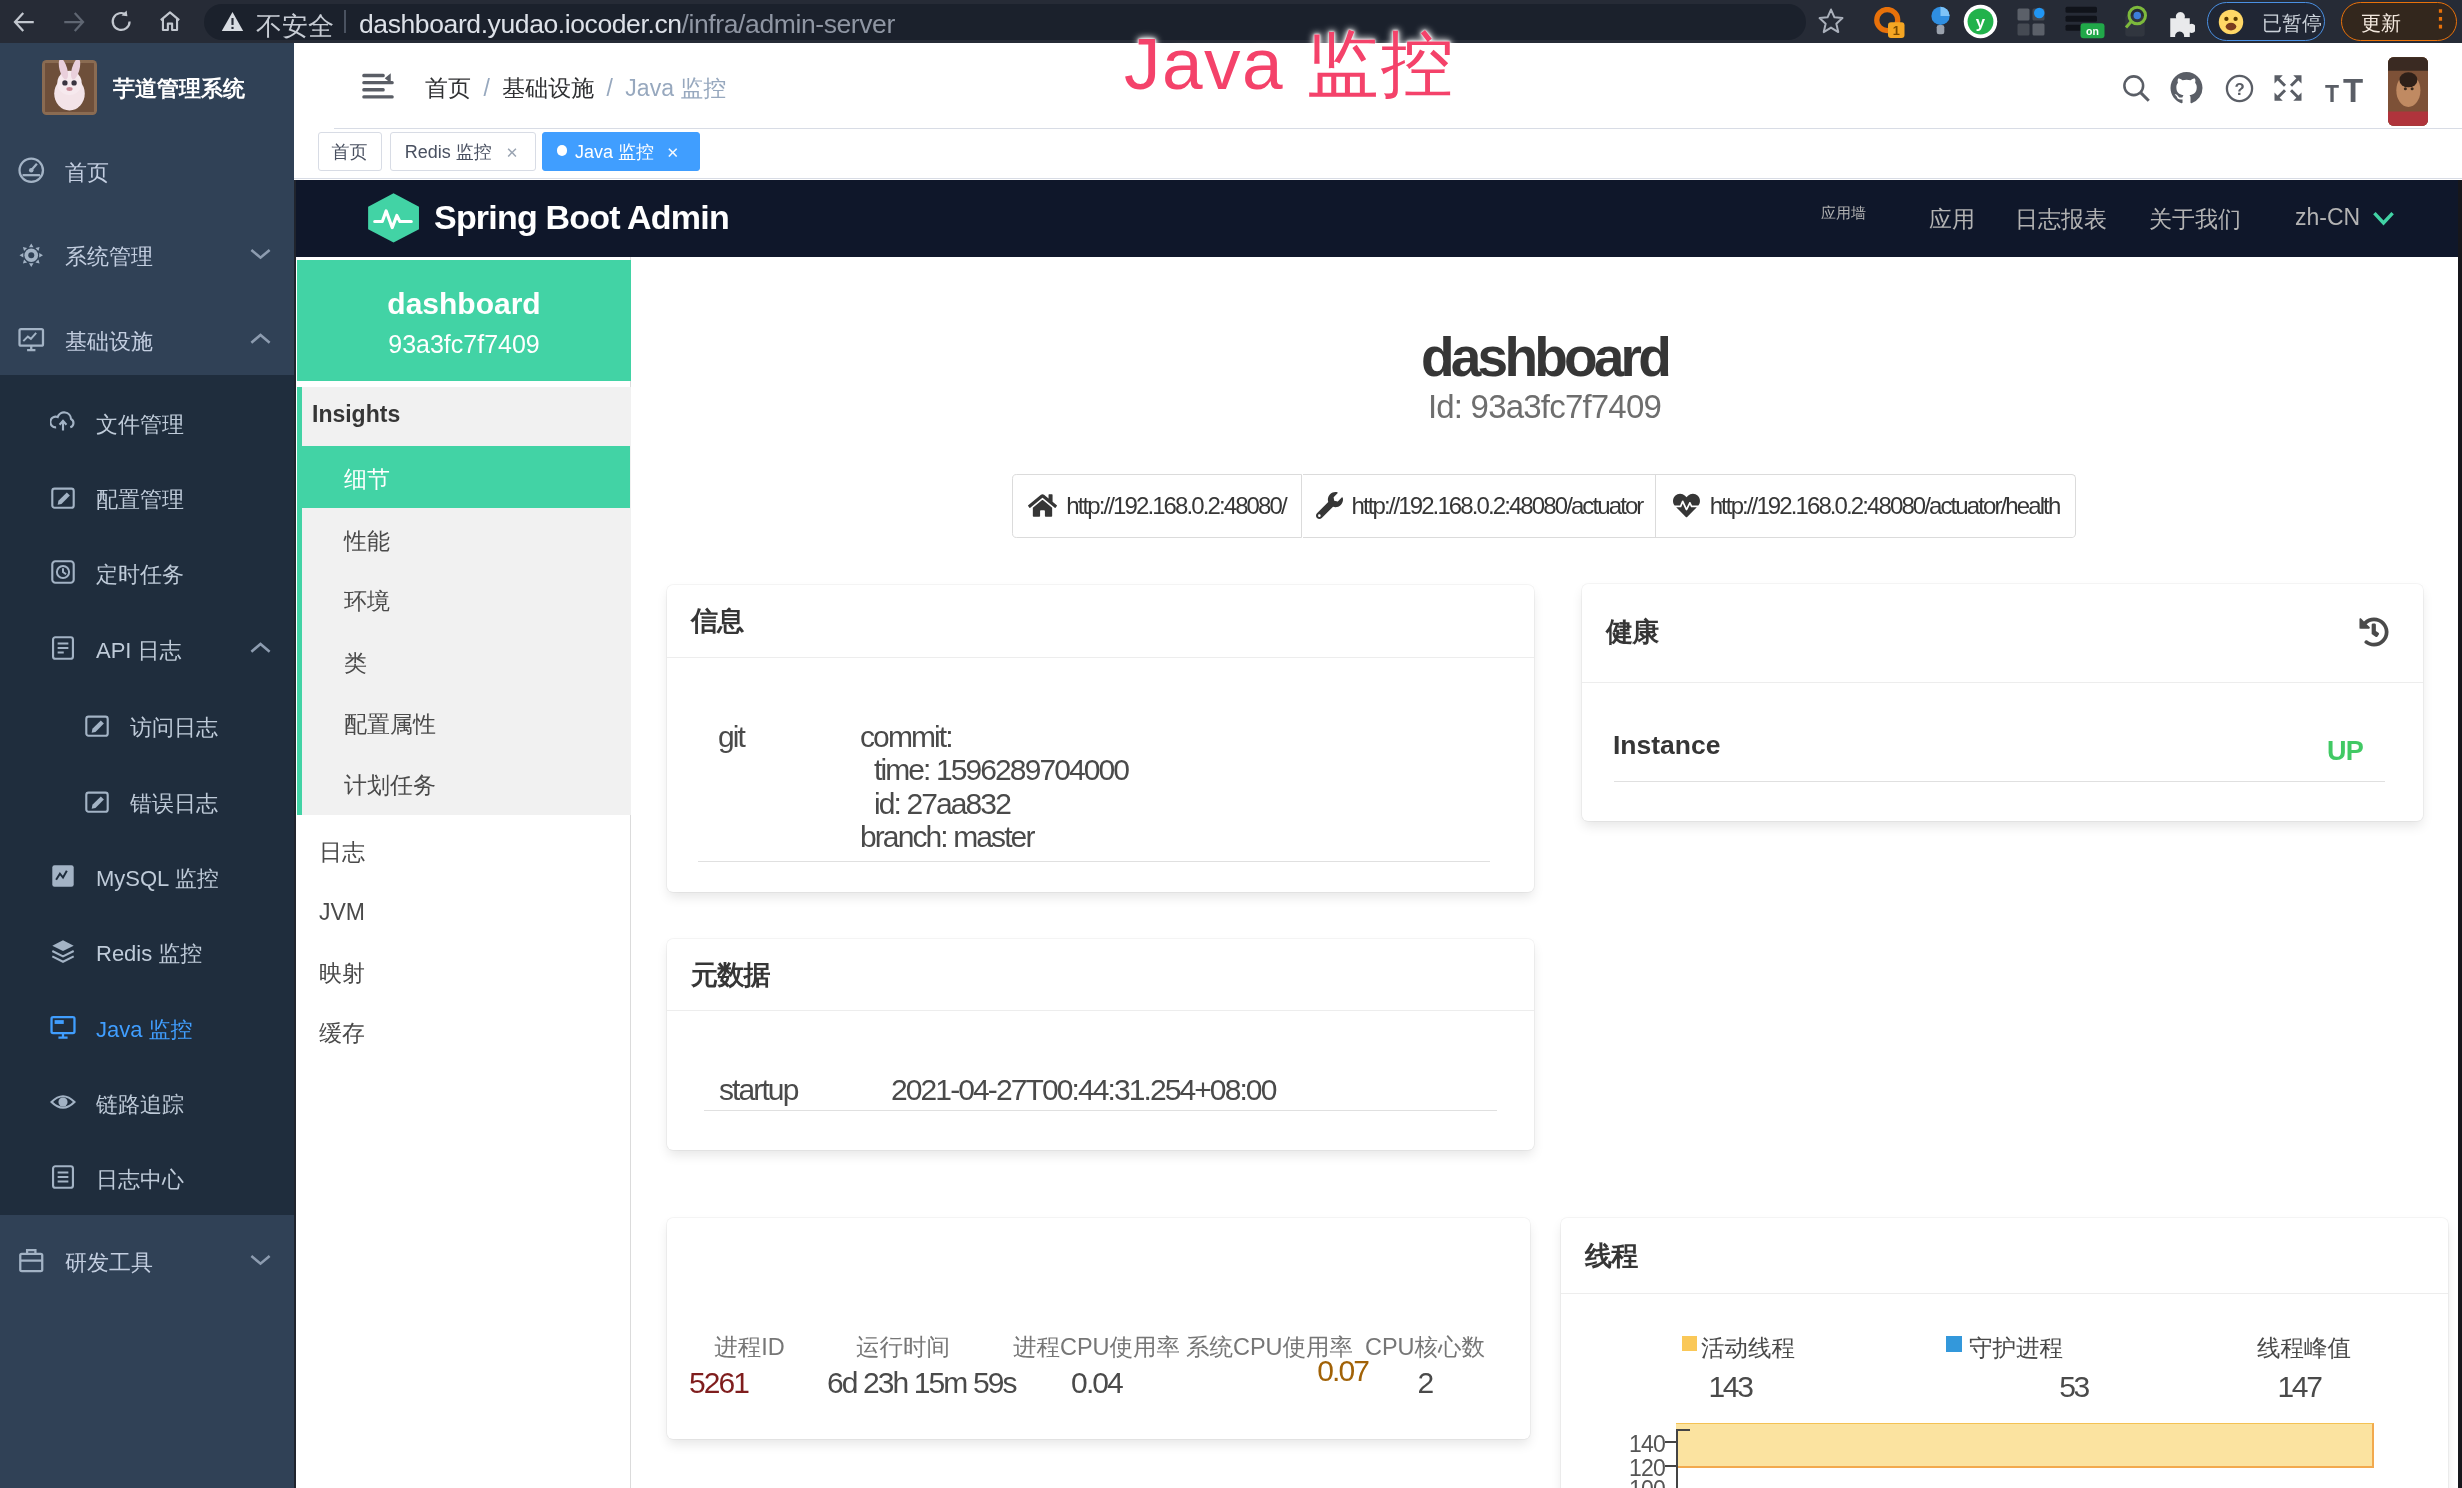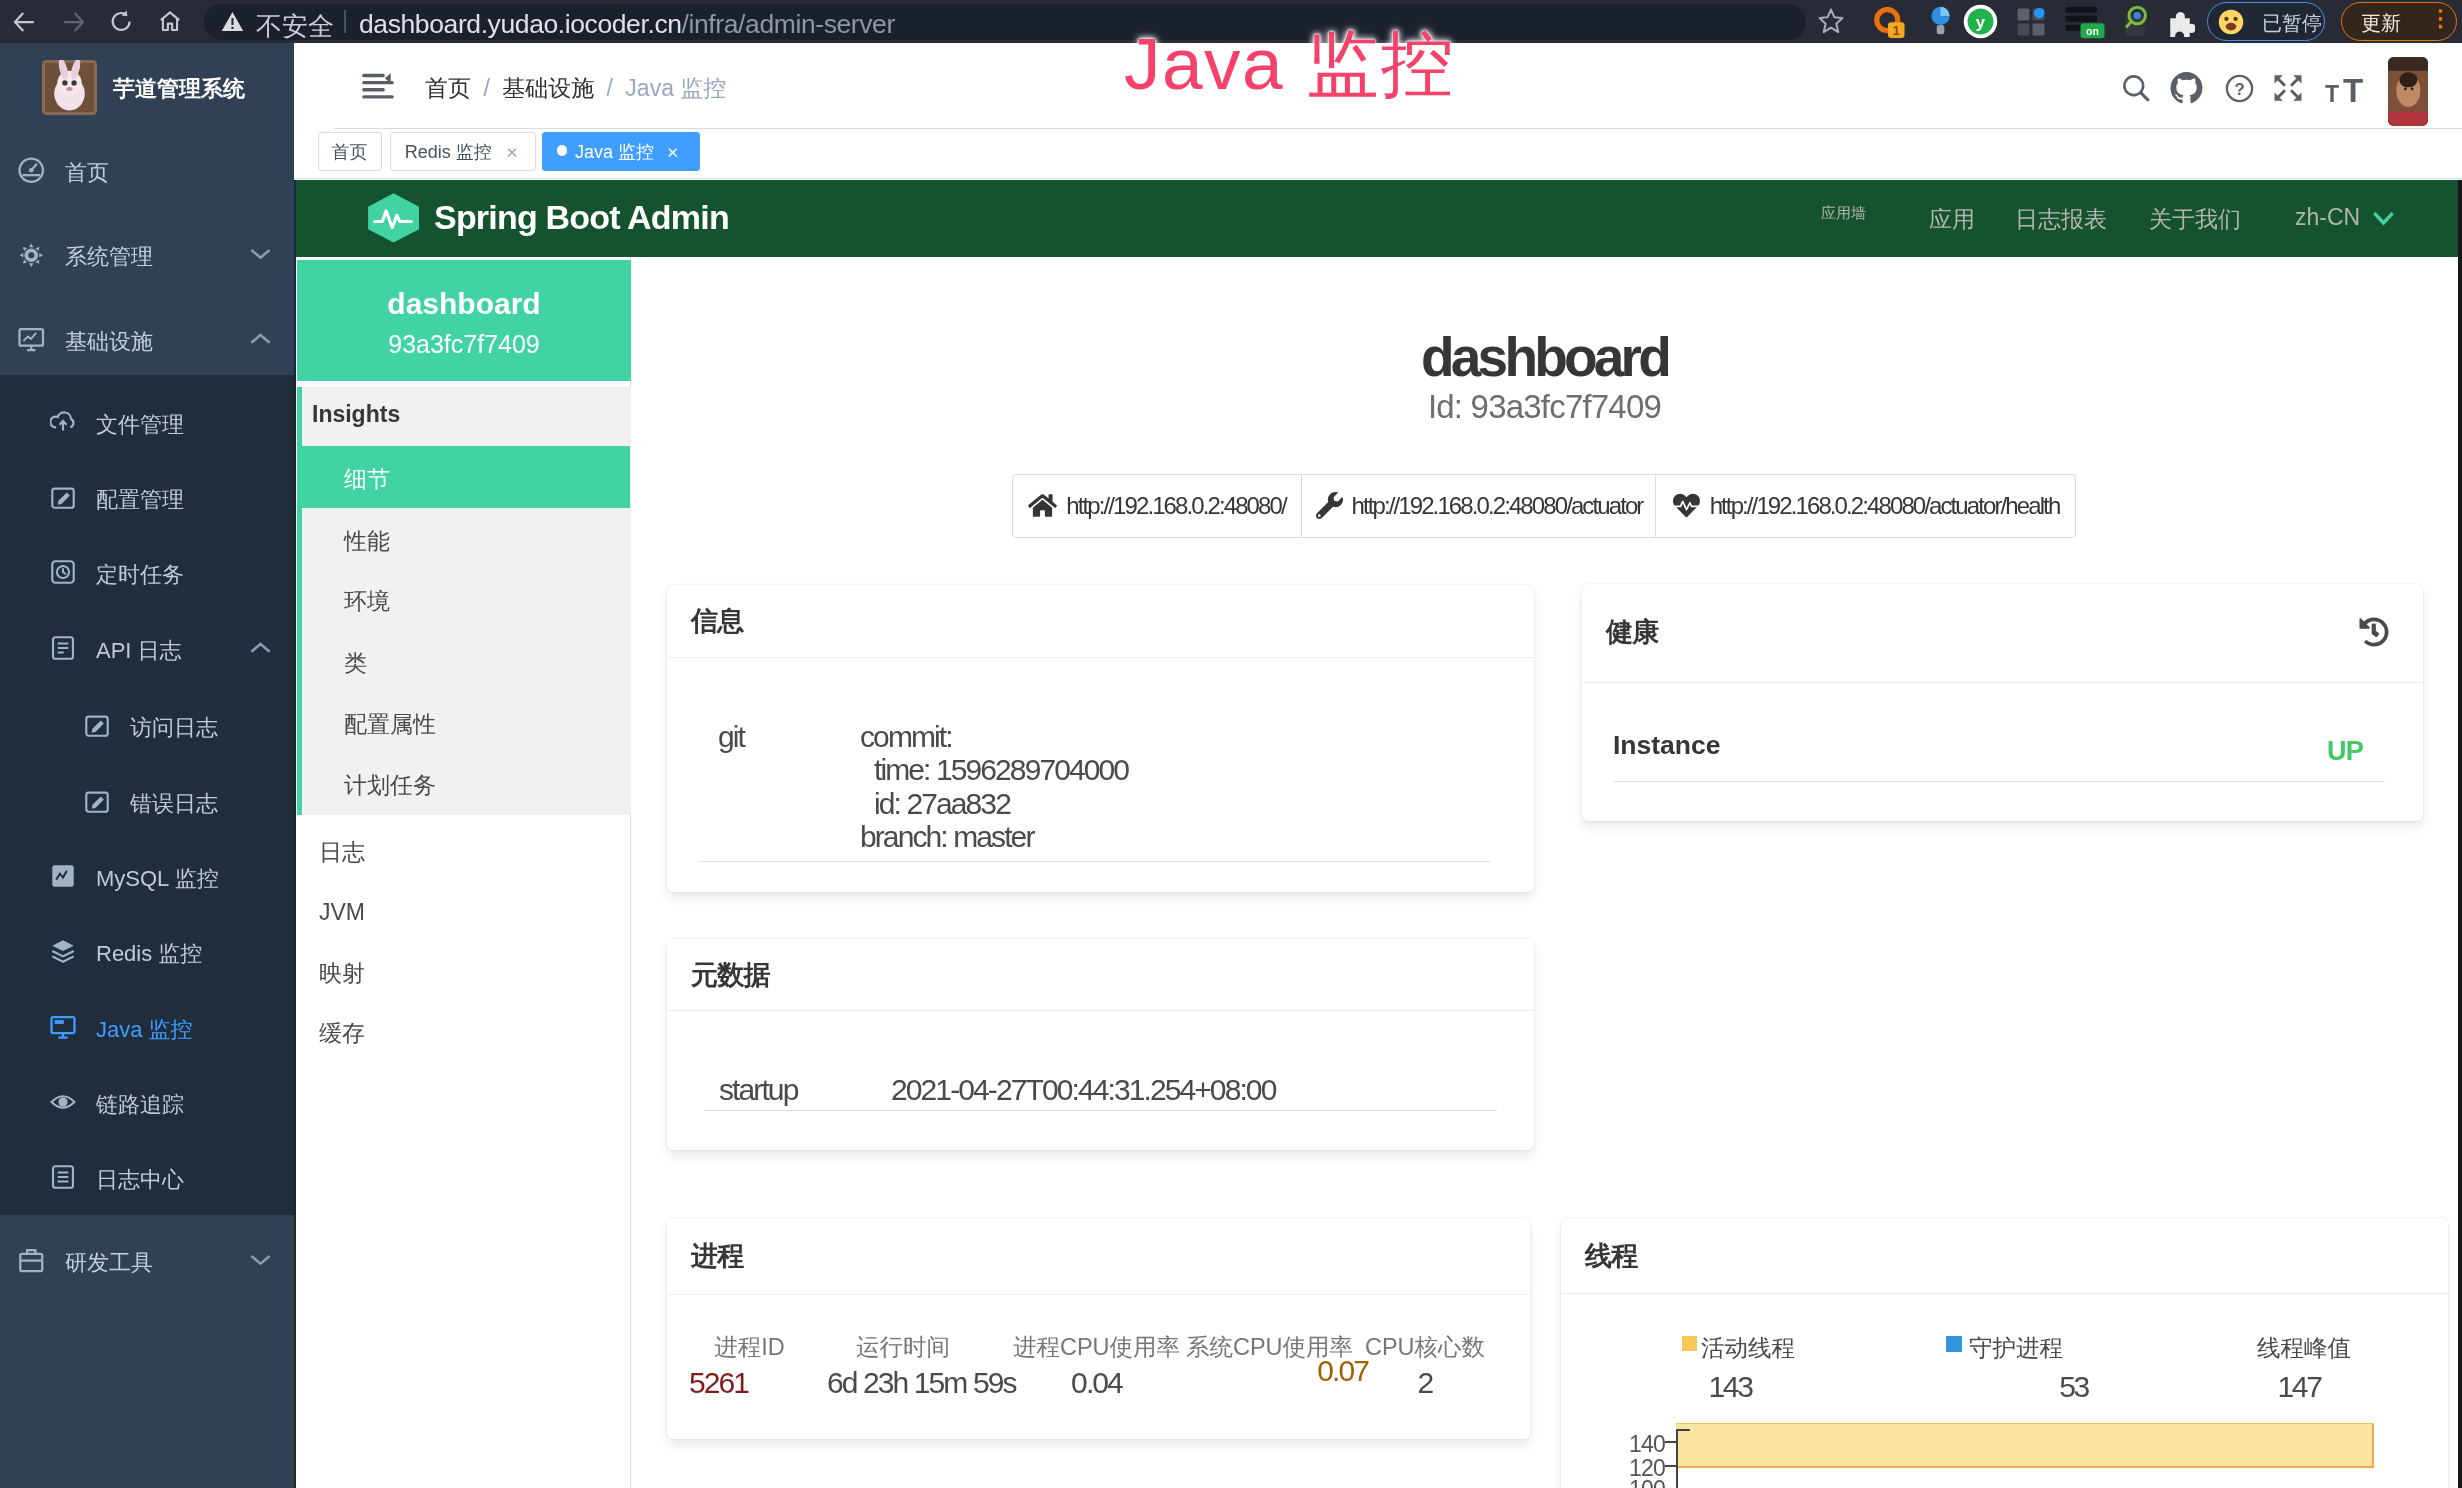--- a/index.html
+++ b/index.html
@@ -18,21 +18,21 @@
 #submenu { left:0; top:375px; width:294px; height:840px; background:#1f2d3d; }
 
 
 #navbar { left:294px; top:43px; width:2168px; height:86px; background:#fff; border-bottom:0.8px solid #d8dce5;margin-left:40px; }
 #tagsbar { left:294px; top:130px; width:2168px; height:49px; background:#fff; border-bottom:0.8px solid #d8dce5; }
 .tag { position:absolute; top:1.5px; height:39px; line-height:38px; border:0.8px solid #d8dce5; background:#fff;
   color:#495060; font-size:18px; border-radius:3px; padding:0 12px; }
 .tag.active { background:#409eff; color:#fff; border-color:#409eff; }
 
 
-#sba-header { left:294px; top:180px; width:2168px; height:77px; background:#14532d; }
+#sba-header { left:294px; top:180px; width:2168px; height:77px; background:#0f172a; }
 #sba-side { left:297px; top:257px; width:334px; height:1232px; background:#fff; border-right:0.8px solid #dbdbdb; }
 #sba-main { left:631px; top:257px; width:1827px; height:1232px; background:#fff; }
 #rightstrip { left:2458px; top:180px; width:4.6px; height:1309px; background:#16171c; }
 
 .card { position:absolute; background:#fff; border-radius:6px;
   box-shadow:0 6px 12px -1.5px rgba(10,10,10,.1), 0 0 0 0.8px rgba(10,10,10,.05); }
 .cardhead { position:absolute; left:0; top:0; right:0; border-bottom:1.5px solid #ededed;
   font-size:27px; font-weight:600; color:#363636; letter-spacing:-0.8px; }
 .t30 { font-size:30px; color:#4a4a4a; letter-spacing:-1.9px;margin-top:12px; }
 
@@ -364,21 +364,20 @@
     </div>
 
     <div class="card" style="left:36px;top:682px;width:867px;height:211px">
       <div class="cardhead" style="height:72px;line-height:72px;padding-left:24px">元数据</div>
       <span class="abs t30" style="left:52px;top:122px">startup</span>
       <span class="abs t30" style="left:224px;top:122px">2021-04-27T00:44:31.254+08:00</span>
       <div class="abs" style="left:37px;top:171px;width:793px;border-top:1.5px solid #e0e0e0"></div>
     </div>
 
     <div class="card" style="left:36px;top:961px;width:863px;height:221px">
-      <div class="cardhead" style="height:77px;line-height:77px;padding-left:24px">进程</div>
       <span class="abs" style="left:22px;top:113px;width:121px;text-align:center;font-size:23.5px;color:#767676">进程ID</span>
       <span class="abs" style="left:160px;top:113px;width:152px;text-align:center;font-size:23.5px;color:#767676">运行时间</span>
       <span class="abs" style="left:331px;top:113px;width:197px;text-align:center;font-size:23.5px;color:#767676">进程CPU使用率</span>
       <span class="abs" style="left:504px;top:113px;width:197px;text-align:center;font-size:23.5px;color:#767676">系统CPU使用率</span>
       <span class="abs" style="left:667px;top:113px;width:182px;text-align:center;font-size:23.5px;color:#767676">CPU核心数</span>
       <span class="abs" style="left:22px;top:148px;width:121px;text-align:left;font-size:30px;letter-spacing:-1.9px;color:#7f1d1d">5261</span>
       <span class="abs" style="left:160px;top:148px;width:152px;text-align:center;font-size:30px;letter-spacing:-1.9px;color:#4a4a4a;white-space:nowrap">6d 23h 15m 59s</span>
       <span class="abs" style="left:331px;top:148px;width:197px;text-align:center;font-size:30px;letter-spacing:-1.9px;color:#4a4a4a">0.04</span>
       <span class="abs" style="left:504px;top:136px;width:197px;text-align:right;font-size:30px;letter-spacing:-1.9px;color:#a16207">0.07</span>
       <span class="abs" style="left:667px;top:148px;width:182px;text-align:center;font-size:30px;letter-spacing:-1.9px;color:#4a4a4a">2</span>

